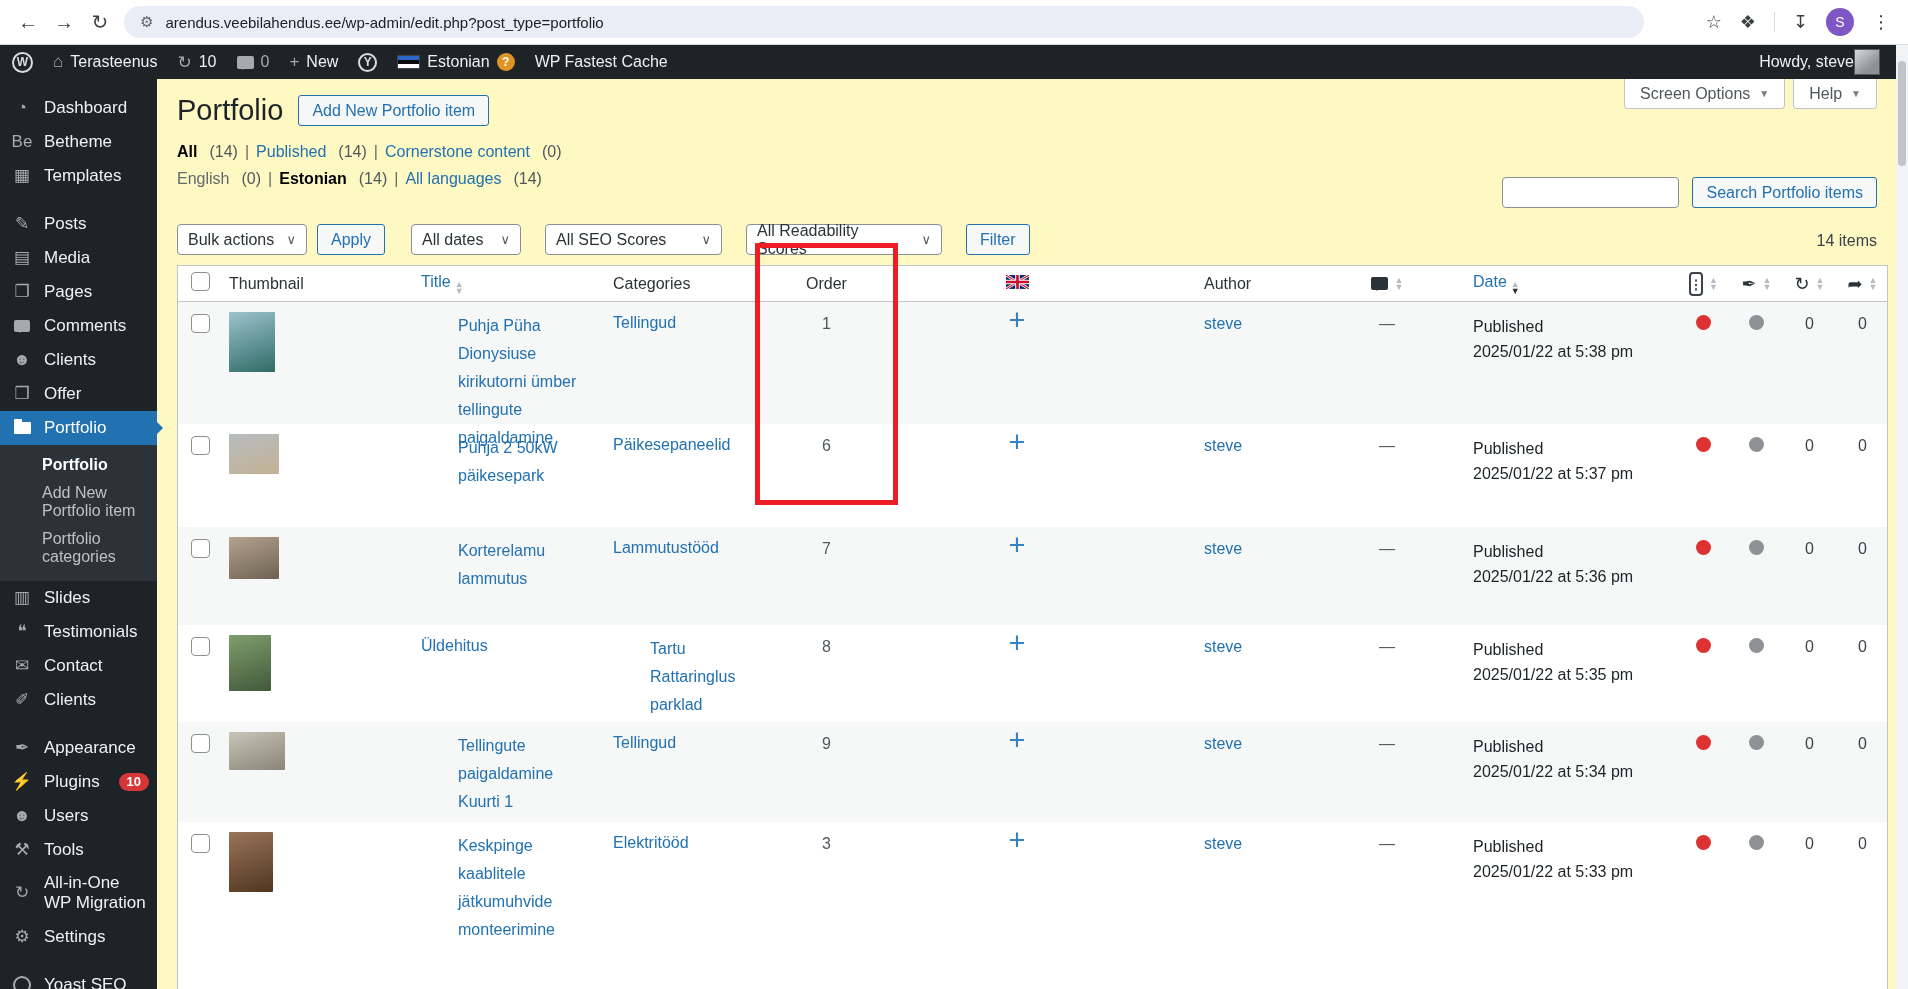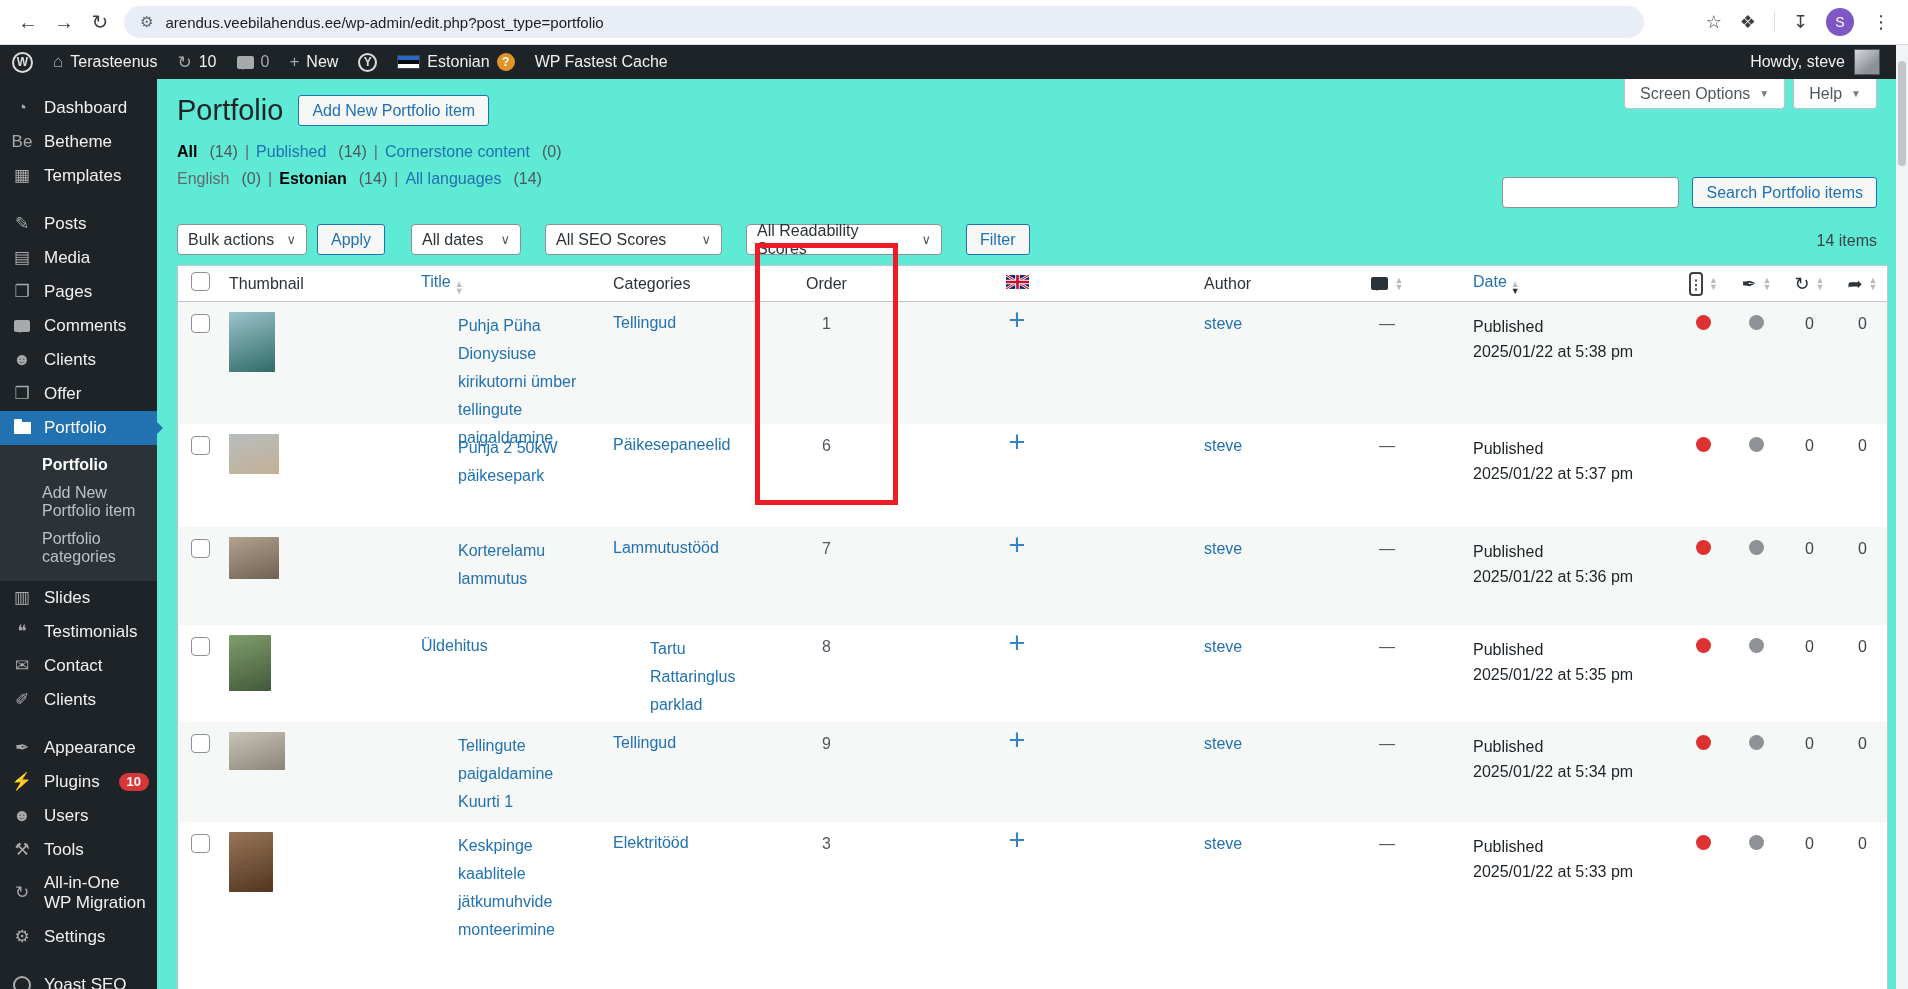--- a/index.html
+++ b/index.html
@@ -19,21 +19,21 @@
 
 
 .adminbar {height:34px;background:#1d2327;color:#f0f0f1;display:flex;align-items:center;gap:20px;padding:0 12px;font-size:16px;}
 .ab-item {display:inline-flex;align-items:center;gap:7px;cursor:pointer;white-space:nowrap;}
 .ab-ic {color:#a7aaad;font-size:17px;}
 .ab-dim {color:#a7aaad;}
 .ic-wplogo {width:21px;height:21px;border:2px solid #dcdcde;border-radius:50%;color:#dcdcde;display:inline-flex;align-items:center;justify-content:center;font-size:12px;font-weight:bold;}
 .ic-yoast {width:19px;height:19px;border:2px solid #dcdcde;border-radius:50%;color:#dcdcde;display:inline-flex;align-items:center;justify-content:center;font-size:12px;font-weight:bold;}
 .ic-flag-ee {width:23px;height:14px;display:inline-block;background:linear-gradient(#2767c8 0 33%,#0b0b0b 33% 66%,#fff 66% 100%);border:1px solid #3c434a;}
 .lang-badge {width:18px;height:18px;border-radius:50%;background:#e09426;color:#fff;font-size:12px;display:inline-flex;align-items:center;justify-content:center;font-weight:bold;}
-.ab-right {margin-left:auto;display:inline-flex;align-items:center;gap:9px;padding-right:16px;}
+.ab-right {margin-left:auto;display:inline-flex;align-items:center;padding-right:16px;}
 .ab-avatar {width:26px;height:26px;background:linear-gradient(140deg,#d7dadd,#8c9196 70%);border:1px solid #50575e;}
 .bubble {position:relative;display:inline-block;width:17px;height:13px;border-radius:2px;}
 .bubble::after {content:"";position:absolute;bottom:-4px;left:3px;border:3px solid transparent;border-top:4px solid;}
 .bubble.light {background:#a7aaad;color:#a7aaad;}
 .bubble.dark {background:#2c3338;color:#2c3338;}
 
 
 .workspace {display:flex;height:910px;}
 
 
@@ -50,21 +50,21 @@
 .sub-item {padding:5px 10px 5px 42px;font-size:16px;color:#bdc1c6;cursor:pointer;}
 .sub-item.current {color:#fff;font-weight:bold;}
 .ic-folder {width:17px;height:12px;background:#a7aaad;border-radius:1px;position:relative;display:inline-block;}
 .ic-folder::before {content:"";position:absolute;top:-3px;left:0;width:8px;height:3px;background:inherit;border-radius:1px 1px 0 0;}
 .mi.active .ic-folder {background:#fff;}
 .ic-bubble {width:16px;height:12px;background:#a7aaad;border-radius:2px;position:relative;display:inline-block;}
 .ic-bubble::after {content:"";position:absolute;bottom:-4px;left:3px;border:3px solid transparent;border-top:4px solid #a7aaad;}
 .ic-yoast-menu {width:18px;height:18px;border:2px solid #a7aaad;border-radius:50%;color:#a7aaad;display:inline-flex;align-items:center;justify-content:center;font-size:11px;font-weight:bold;}
 
 
-.main {flex:1;position:relative;background:#5eead4;padding-left:20px;}
+.main {flex:1;position:relative;background:#fef9c3;padding-left:20px;}
 .meta-tabs {position:absolute;top:0;right:31px;display:flex;gap:8px;z-index:3;}
 .meta-tab {background:#fff;border:1px solid #c3c4c7;border-top:none;border-radius:0 0 4px 4px;height:30px;padding:0 15px;display:inline-flex;align-items:center;gap:9px;font-size:16px;color:#50575e;cursor:pointer;}
 .tab-caret {font-size:10px;color:#787c82;}
 .title-row {display:flex;align-items:center;gap:15px;padding-top:15px;}
 h1.page-title {font-size:29px;font-weight:400;color:#1d2327;}
 .wpbtn {height:31px;background:#f6f7f7;border:1px solid #2271b1;border-radius:3px;color:#2271b1;padding:0 13px;font-size:16px;cursor:pointer;display:inline-flex;align-items:center;}
 .subsubsub {margin-top:16px;font-size:16px;display:flex;align-items:center;gap:7px;white-space:nowrap;}
 .subsubsub.lang {margin-top:9px;}
 .flink {color:#2271b1;text-decoration:none;cursor:pointer;display:inline-flex;gap:12px;}
 .flink .flabel.current {color:#000;font-weight:bold;}

